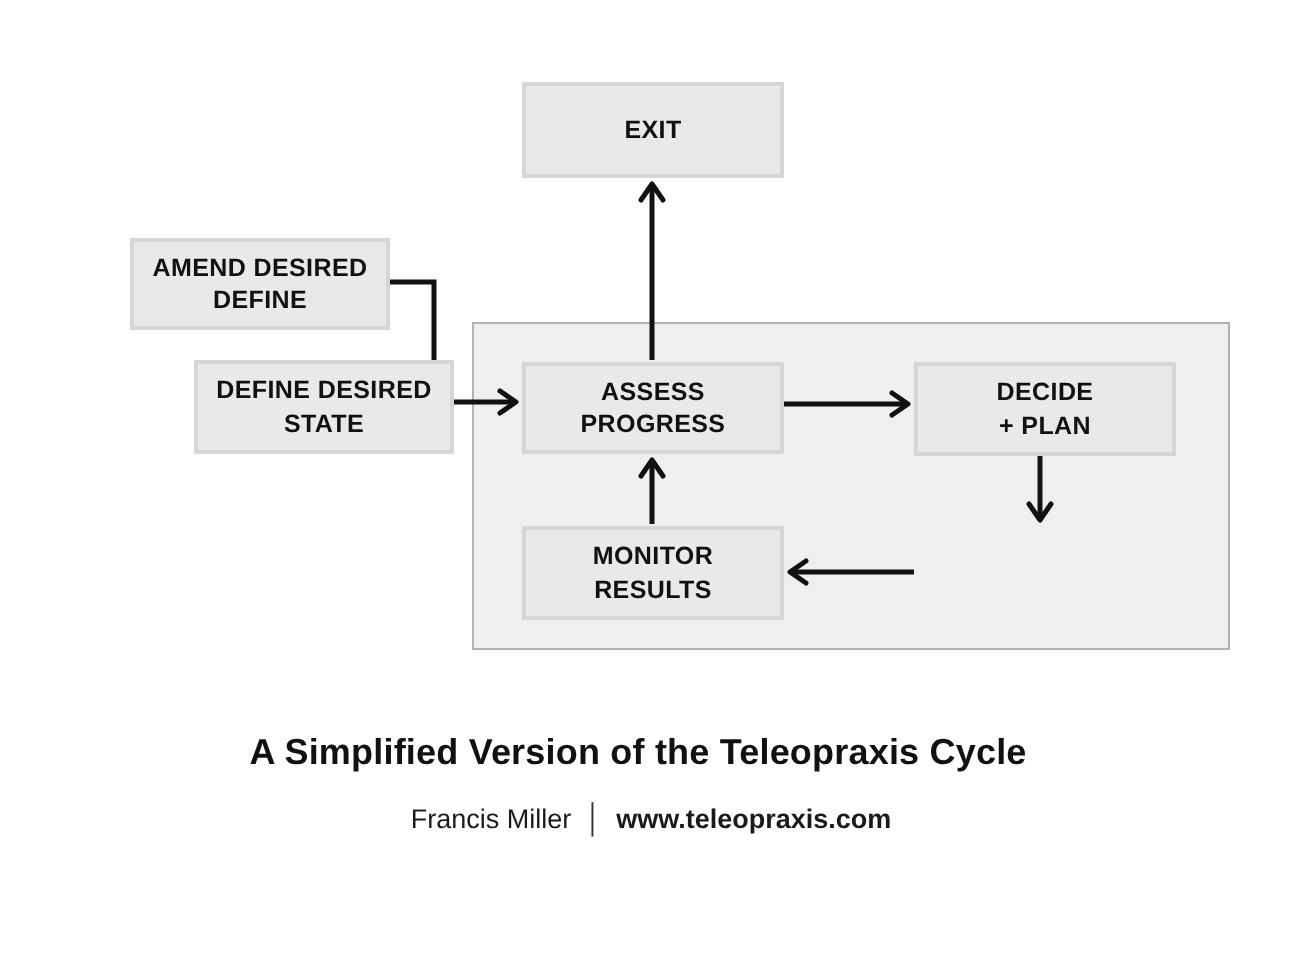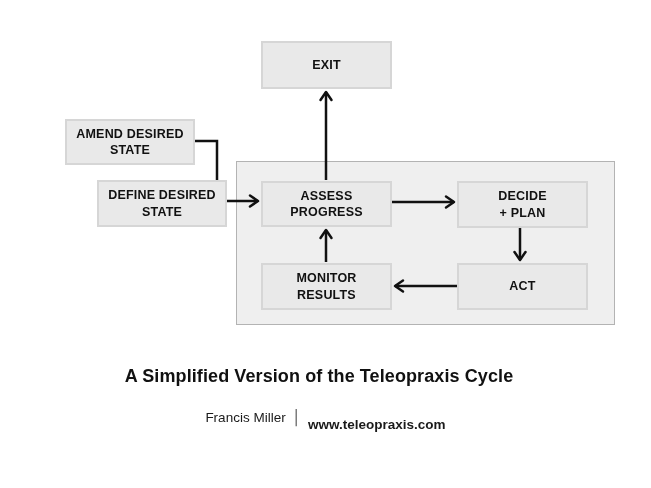--- a/index.html
+++ b/index.html
@@ -33,21 +33,21 @@
   }
   .footer-title{
     font-size:18px;font-weight:bold;color:#111;margin:0 13px 15px 0;letter-spacing:.1px;
   }
   .footer-byline{
     font-size:13.5px;color:#1a1a1a;margin:0 0 9px 0;
     display:flex;justify-content:center;align-items:center;gap:7px;
   }
   .footer-byline .author{font-weight:normal;}
   .footer-byline .sep{font-weight:normal;color:#333;transform:scaleY(1.05);}
-  .footer-byline .site{font-weight:bold;margin-top:15px;}
+  .footer-byline .site{font-weight:bold;}
   .footer-version{font-size:11px;color:#777;}
 </style>
 </head>
 <body>
 
 <div class="canvas">
 
   <div class="cycle-container"></div>
 
   <svg class="edges-layer" viewBox="0 0 651 488" xmlns="http://www.w3.org/2000/svg">
@@ -61,35 +61,34 @@
       <polyline points="195,201 258,201" fill="none" stroke="#111111" stroke-width="2.5" stroke-linejoin="miter" marker-end="url(#vhead)"></polyline>
       <polyline points="392,202 454,202" fill="none" stroke="#111111" stroke-width="2.5" stroke-linejoin="miter" marker-end="url(#vhead)"></polyline>
       <polyline points="520,228 520,260" fill="none" stroke="#111111" stroke-width="2.5" stroke-linejoin="miter" marker-end="url(#vhead)"></polyline>
       <polyline points="457,286 395,286" fill="none" stroke="#111111" stroke-width="2.5" stroke-linejoin="miter" marker-end="url(#vhead)"></polyline>
       <polyline points="326,262 326,230" fill="none" stroke="#111111" stroke-width="2.5" stroke-linejoin="miter" marker-end="url(#vhead)"></polyline>
     </svg>
 
   <div class="node node-exit">EXIT</div>
 
   <div class="node node-amend">AMEND DESIRED
-STATE</div>
+DEFINE</div>
 
   <div class="node node-define">DEFINE DESIRED
 STATE</div>
 
   <div class="node node-assess">ASSESS
 PROGRESS</div>
 
   <div class="node node-monitor">MONITOR
 RESULTS</div>
 
   <div class="node node-decide">DECIDE
 + PLAN</div>
 
-  <div class="node node-act">ACT</div>
 
   <div class="footer">
     <div class="footer-title">A Simplified Version of the Teleopraxis Cycle</div>
     <div class="footer-byline">
       <span class="author">Francis Miller</span>
       <span class="sep">│</span>
       <span class="site">www.teleopraxis.com</span>
     </div>
   </div>
 

